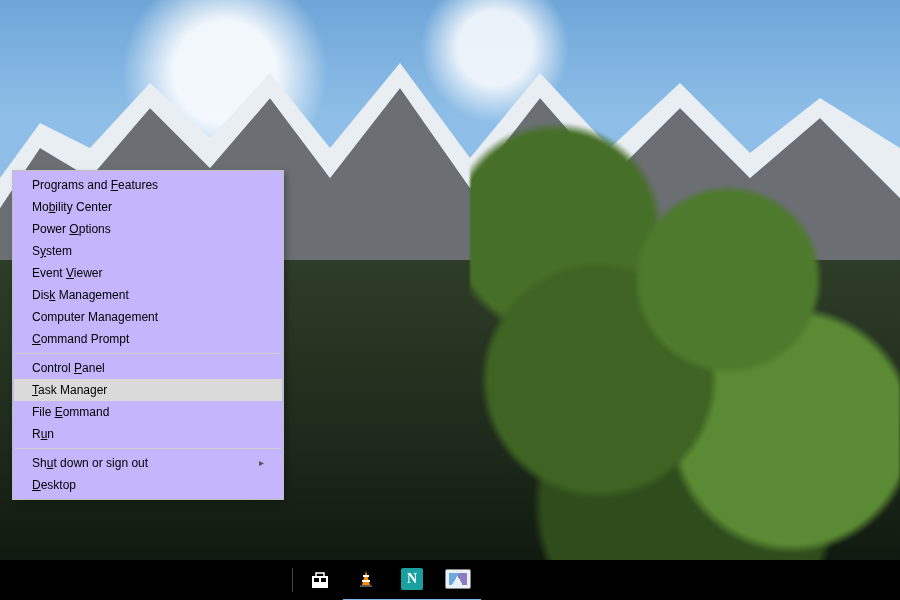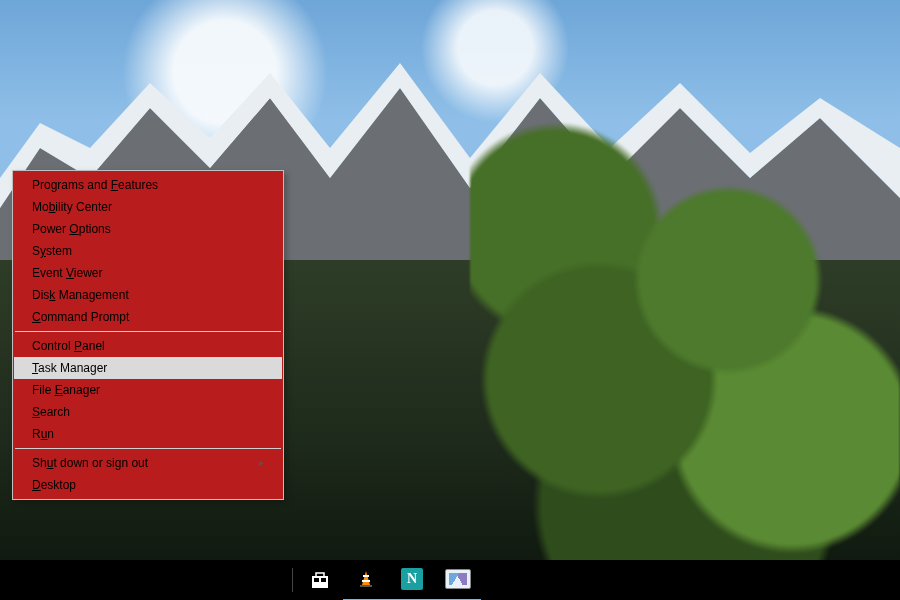--- a/index.html
+++ b/index.html
@@ -35,21 +35,21 @@
   .tb-sep{width:1px;height:24px;background:#444;margin:0 2px;}
   
   .ico{display:inline-block;}
   .store-ico svg,.vlc-ico svg,.n-ico,.mon-ico{display:block;}
   .n-ico{width:22px;height:22px;background:#1aa0a0;color:#fff;font:700 14px/22px "Segoe UI";text-align:center;border-radius:2px;}
   .mon-ico{width:24px;height:18px;background:#e8f0f8;border:1px solid #888;border-radius:2px;position:relative;}
   .mon-ico::after{content:"";position:absolute;left:3px;right:3px;top:3px;bottom:3px;background:linear-gradient(120deg,#6fa8dc 0 40%,transparent 40%),linear-gradient(60deg,transparent 55%,#8e7cc3 55%);}
   
   .ctxmenu{
     position:absolute;left:12px;top:170px;width:268px;
-    background:#b91c1c;border:1px solid #bfbfbf;box-shadow:3px 3px 6px rgba(0,0,0,.25);
+    background:#c4b5fd;border:1px solid #bfbfbf;box-shadow:3px 3px 6px rgba(0,0,0,.25);
     padding:3px 1px;
   }
   .mi{height:22px;line-height:22px;padding:0 18px;white-space:nowrap;cursor:default;}
   .mi.hov{background:#dadada;}
   .mi.sub::after{content:"▸";float:right;color:#555;font-size:10px;line-height:22px;}
   .msep{height:1px;background:#d0d0d0;margin:3px 1px;}
   .ul{text-decoration:underline;}
 </style>
 </head>
 <body>
@@ -63,26 +63,26 @@
   <div class="foliage"></div>
 </div>
 
 <div class="ctxmenu" id="ctxmenu">
     <div class="mi"><span>Programs and </span><span class="ul">F</span><span>eatures</span></div>
     <div class="mi"><span>Mo</span><span class="ul">b</span><span>ility Center</span></div>
     <div class="mi"><span>Power </span><span class="ul">O</span><span>ptions</span></div>
     <div class="mi"><span>S</span><span class="ul">y</span><span>stem</span></div>
     <div class="mi"><span>Event </span><span class="ul">V</span><span>iewer</span></div>
     <div class="mi"><span>Dis</span><span class="ul">k</span><span> Management</span></div>
+    <div class="mi"><span>Computer Mana</span><span class="ul">g</span><span>ement</span></div>
     <div class="mi"><span></span><span class="ul">C</span><span>ommand Prompt</span></div>
     <div class="msep"></div>
     <div class="mi"><span>Control </span><span class="ul">P</span><span>anel</span></div>
     <div class="mi hov"><span></span><span class="ul">T</span><span>ask Manager</span></div>
-    <div class="mi"><span>File </span><span class="ul">E</span><span>anager</span></div>
-    <div class="mi"><span></span><span class="ul">S</span><span>earch</span></div>
+    <div class="mi"><span>File </span><span class="ul">E</span><span>ommand</span></div>
     <div class="mi"><span>R</span><span class="ul">u</span><span>n</span></div>
     <div class="msep"></div>
     <div class="mi sub"><span>Sh</span><span class="ul">u</span><span>t down or sign out</span></div>
     <div class="mi"><span></span><span class="ul">D</span><span>esktop</span></div>
   </div>
 
 <div class="taskbar">
   <div class="tb-sep"></div>
   <div id="tb-items" style="display:flex;align-items:center;">
       <div class="tb-item">

